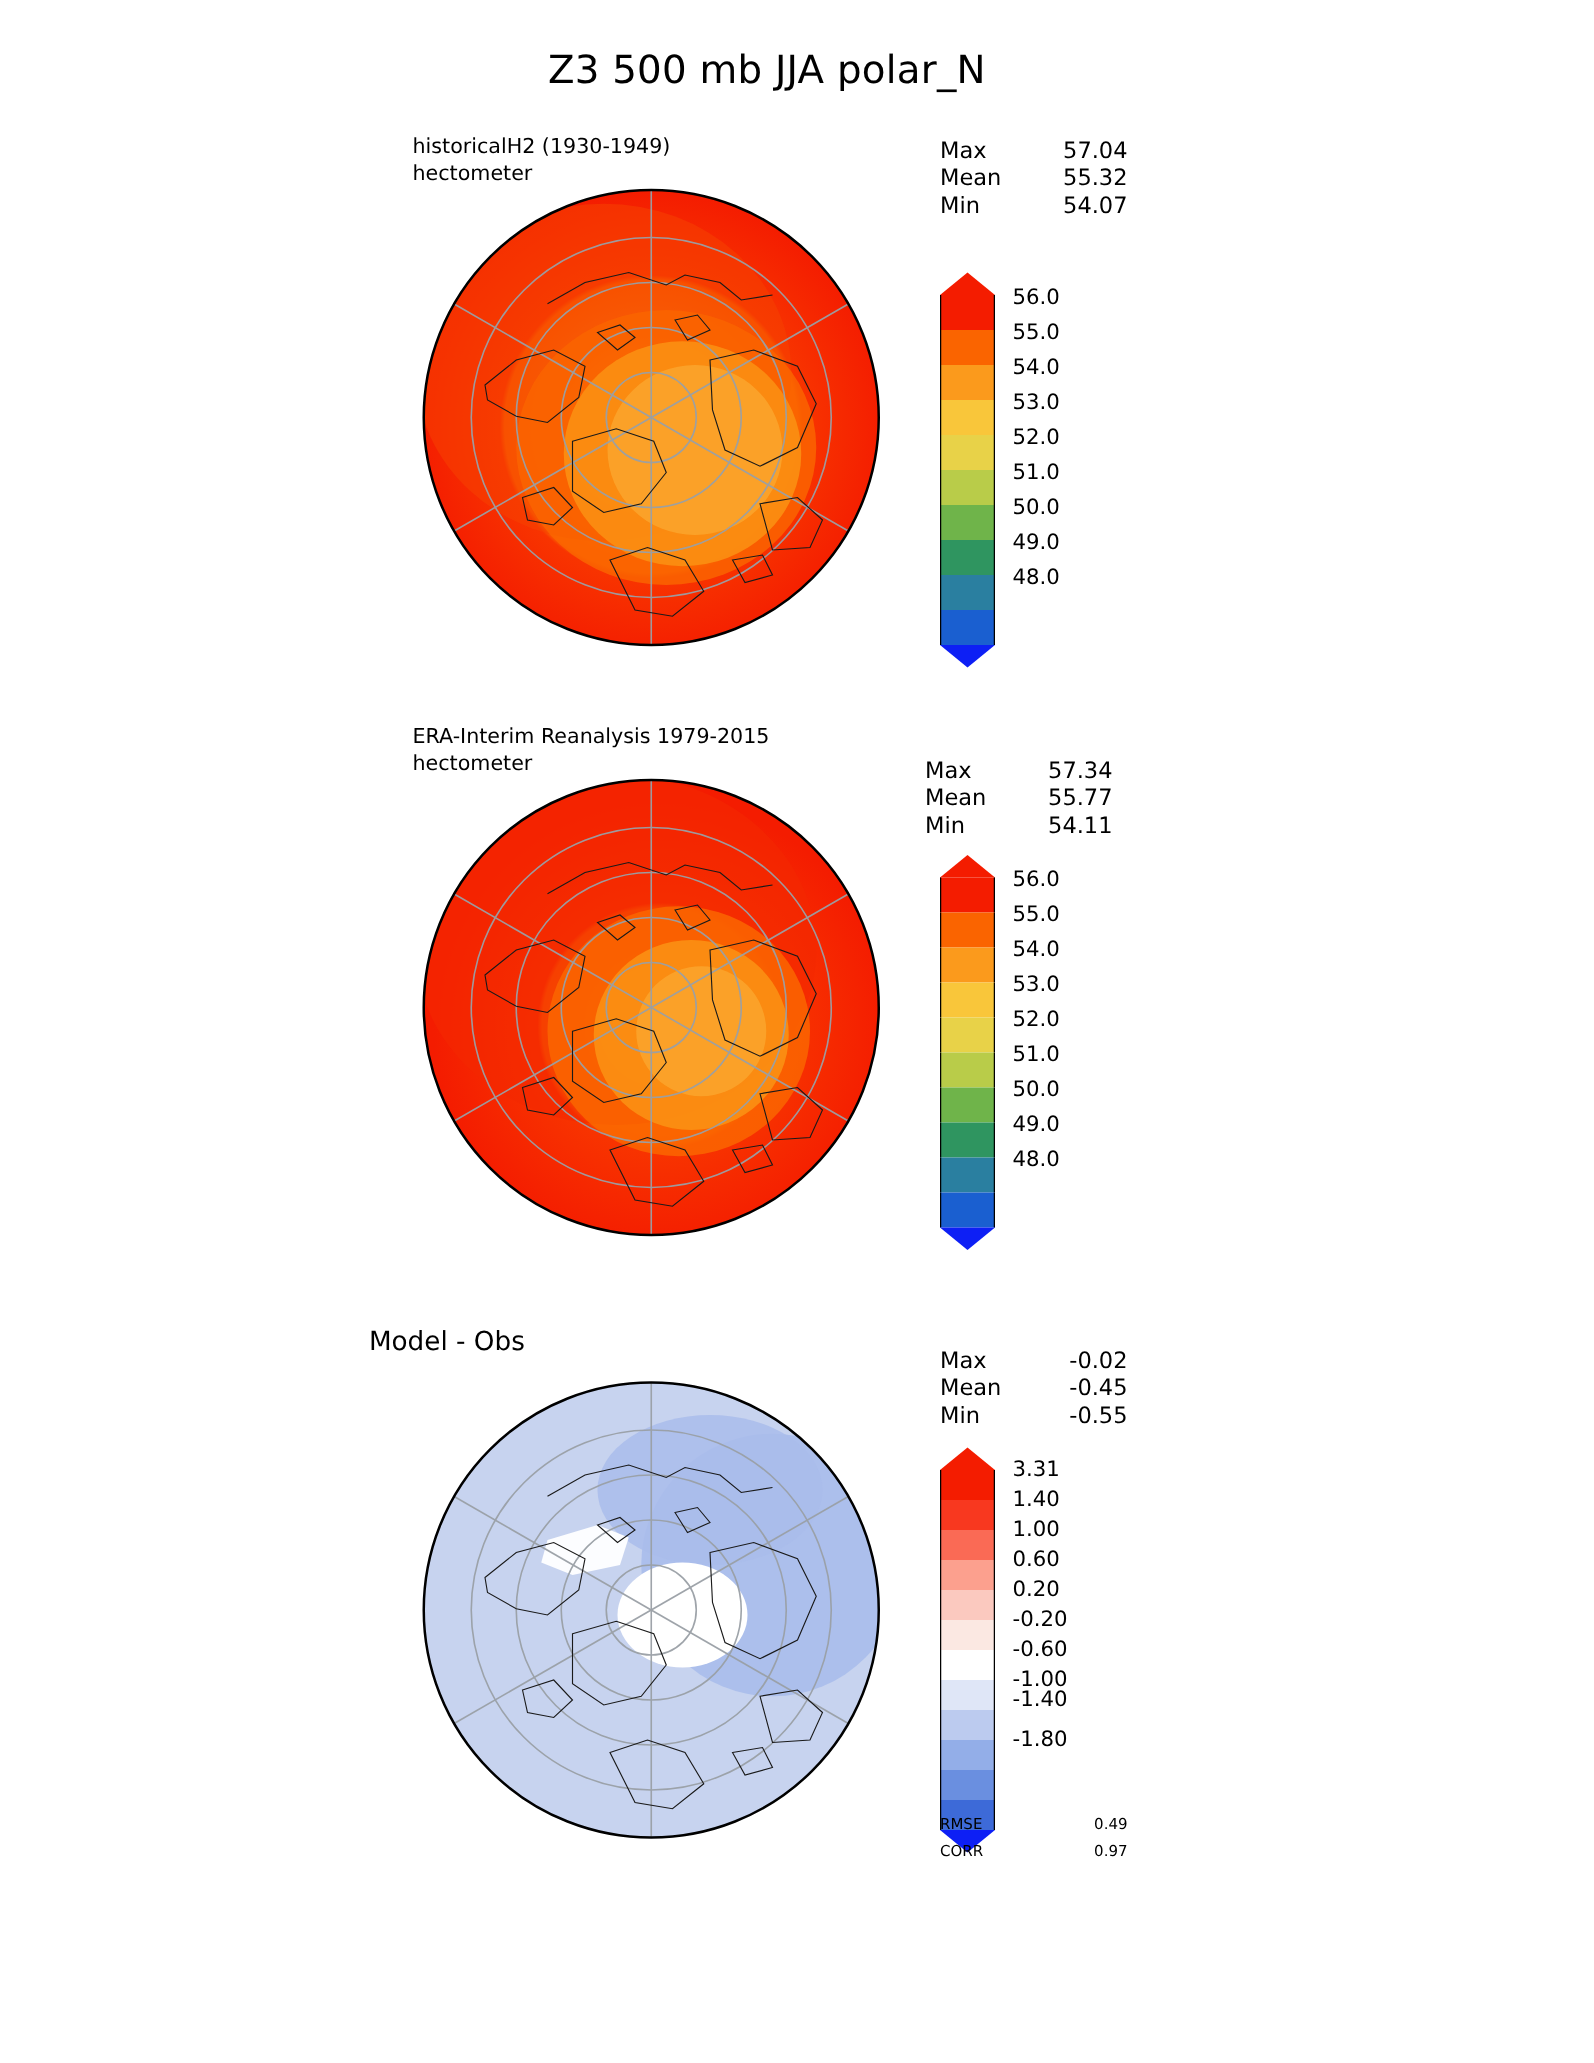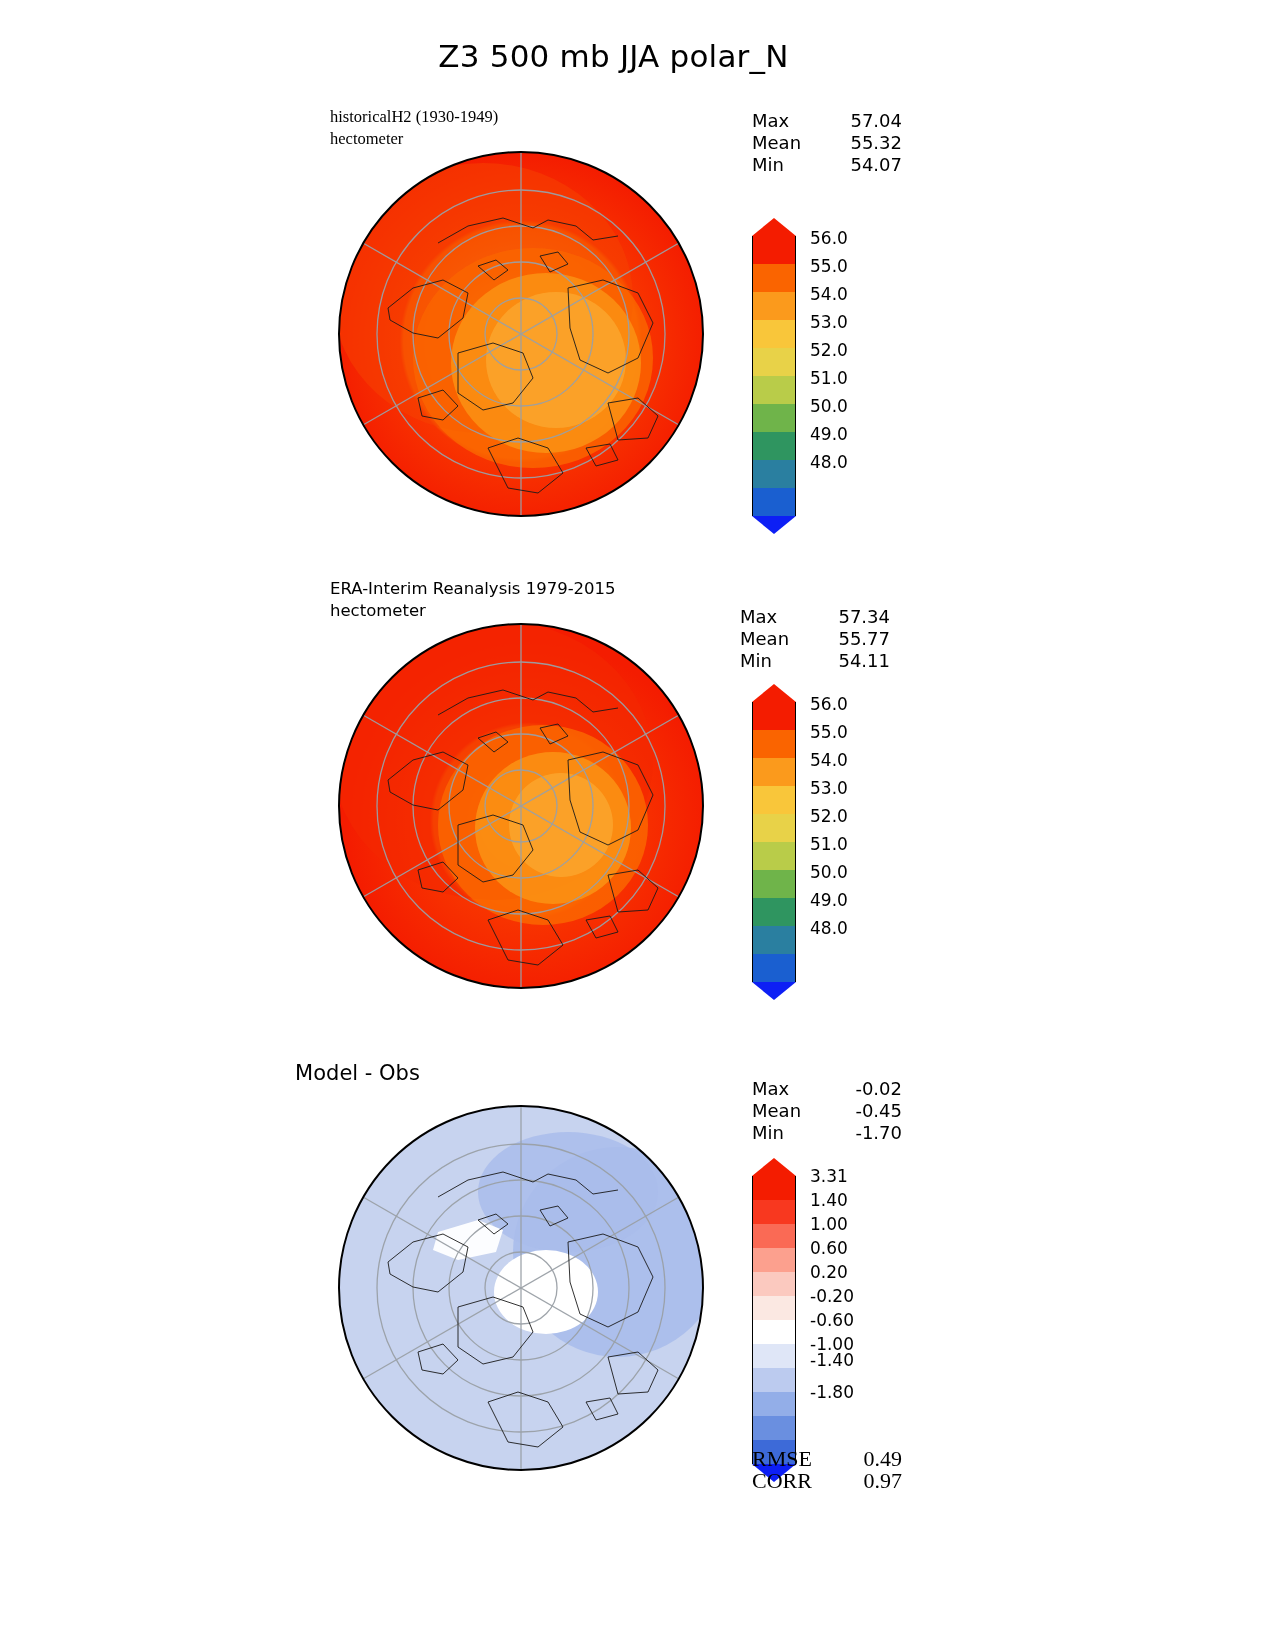--- a/index.html
+++ b/index.html
@@ -108,32 +108,31 @@
   }
   .cbar .labels div {
     position: absolute;
     left: 0;
     white-space: pre;
   }
   .footer-stats {
     position: absolute;
     left: 752px;
     top: 1448px;
-    font-size: 22px;
+    font-size: 12px;
     line-height: 22px;
-    font-family: Liberation Serif, serif;
   }
 </style>
 </head>
 <body>
 
 <div class="page-title">Z3 500 mb JJA polar_N</div>
 
 <div class="panel panel-1">
-  <div class="panel-head" style="top:6px;font-family:Liberation Serif, serif;">historicalH2 (1930-1949)
+  <div class="panel-head" style="top:6px;">historicalH2 (1930-1949)
 hectometer</div>
 
   <div class="map-wrap" style="top:48px;">
     <svg class="globe" viewBox="0 0 406 372">
       <defs>
         <clipPath id="clipA">
             <circle cx="203" cy="186" r="182"></circle>
           </clipPath>
         <radialGradient id="gradA" cx="50%" cy="52%" r="52%">
           <stop offset="0%" stop-color="#fba22a"></stop>
@@ -336,21 +335,21 @@
           <path d="M268 300 L292 296 L300 312 L278 318 Z"></path>
         </g>
       </g>
       <circle cx="203" cy="186" r="182" fill="none" stroke="#000" stroke-width="2"></circle>
     </svg>
   </div>
 
   <div class="stats" style="left:752px; top:20px;">
     <div class="row"><span class="lbl">Max</span><span class="val">-0.02</span></div>
     <div class="row"><span class="lbl">Mean</span><span class="val">-0.45</span></div>
-    <div class="row"><span class="lbl">Min</span><span class="val">-1.70</span></div>
+    <div class="row"><span class="lbl">Min</span><span class="val">-0.55</span></div>
   </div>
 
   <div class="cbar" style="left:752px; top:100px; height:290px;">
     <div class="bar">
       <div class="cap" style="border-bottom:18px solid #f41c00;"></div>
       <div class="seg" style="height:24px;background:#f41c00;"></div>
       <div class="seg" style="height:24px;background:#f8381f;"></div>
       <div class="seg" style="height:24px;background:#fa6a55;"></div>
       <div class="seg" style="height:24px;background:#fca08e;"></div>
       <div class="seg" style="height:24px;background:#fbc9bf;"></div>

